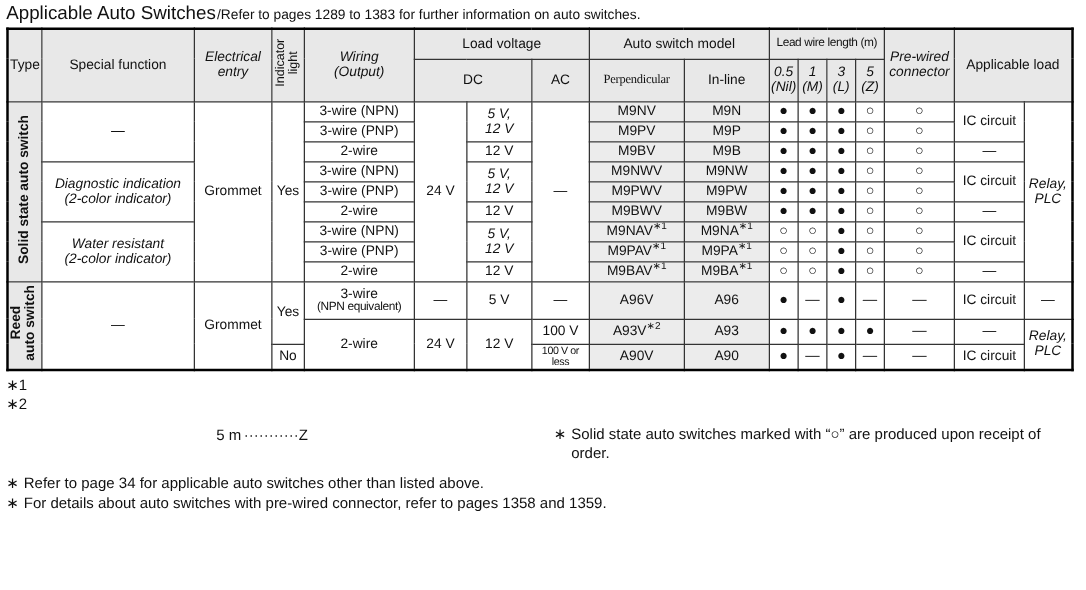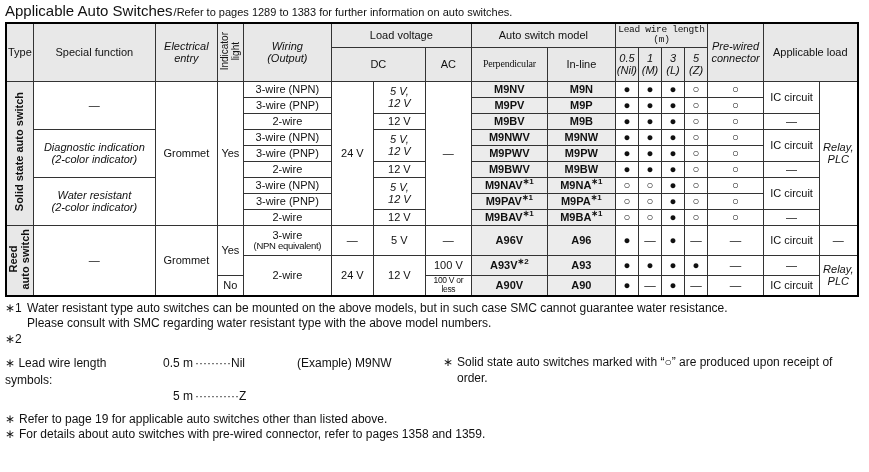--- a/index.html
+++ b/index.html
@@ -21,31 +21,31 @@
     font-size:11px; font-weight:normal; text-align:center; vertical-align:middle;
     padding:0 1px; line-height:1.12; overflow:hidden;
   }
   thead tr:nth-child(1){ height:24px; }
   thead tr:nth-child(2){ height:34px; }
   tbody tr{ height:16px; }
   tbody tr:nth-child(10){ height:30px; }
   tbody tr:nth-child(11), tbody tr:nth-child(12){ height:20px; }
 
   .hd{ background:var(--header-bg); }
-  .model{ background:var(--model-bg); font-weight:bold; }
+  .model{ background:var(--model-bg); font-weight:normal; }
   .ml{ white-space:pre-line;font-style:italic; }
   .vert{
     writing-mode:vertical-rl; transform:rotate(180deg);
     white-space:pre-line; display:inline-block; line-height:1.05;
   }
   .vt-bold{ font-weight:bold; font-size:11px; }
   .vt-hd{ font-size:10px; }
   .cond{ font-size:10px; letter-spacing:-0.2px;font-family:Liberation Serif, serif; }
   .xs{ font-size:8.5px; letter-spacing:-0.3px; }
-  .lead-hd{ font-size:9.5px; letter-spacing:-0.3px;font-family:Liberation Mono, monospace; }
+  .lead-hd{ font-size:9.5px; letter-spacing:-0.3px; }
   .sub{ font-size:9.5px; letter-spacing:-0.3px; }
   sup.mark{ font-size:8px; vertical-align:super; line-height:0; }
   .dotc{ font-size:11.5px; }
 
   .notes{ font-size:12px; margin-top:4px; }
   .note{ display:flex; line-height:1.3; }
   .note .mk{ flex:none; width:22px; }
   .note .mk2{ flex:none; width:14px; }
   .note .tx{ white-space:pre-line; }
   .notes-mid{ display:flex; margin-top:8px; }
@@ -285,51 +285,43 @@
         <td class="dotc">—</td>
         <td class="dotc">—</td>
         <td>IC circuit</td>
       </tr>
     </tbody>
   </table>
 
   <div class="notes">
     <div class="note">
       <span class="mk">∗1</span>
-      <span class="tx">Water resistant type auto switches can be mounted on the above models, but in such case SMC cannot guarantee water resistance.
-Please consult with SMC regarding water resistant type with the above model numbers.</span>
     </div>
     <div class="note">
       <span class="mk">∗2</span>
     </div>
 
     <div class="notes-mid">
       <div class="lead-block">
-        <div class="lead-row">
-          <span>∗ Lead wire length symbols:</span>
-          <span class="lw-len">0.5 m</span>
-          <span><span>·········</span><span>Nil</span></span>
-          <span>(Example) M9NW</span>
-        </div>
         <div class="lead-row">
           <span></span>
           <span class="lw-len">5 m</span>
           <span><span>···········</span><span>Z</span></span>
         </div>
       </div>
       <div class="note order-note">
         <span class="mk2">∗</span>
         <span class="tx">Solid state auto switches marked with “○” are produced upon receipt of order.</span>
       </div>
     </div>
 
     <div class="bottom-notes">
       <div class="note">
         <span class="mk2">∗</span>
-        <span class="tx">Refer to page 19 for applicable auto switches other than listed above.</span>
+        <span class="tx">Refer to page 34 for applicable auto switches other than listed above.</span>
       </div>
       <div class="note">
         <span class="mk2">∗</span>
         <span class="tx">For details about auto switches with pre-wired connector, refer to pages 1358 and 1359.</span>
       </div>
 
     </div>
   </div>
 
 </div>

